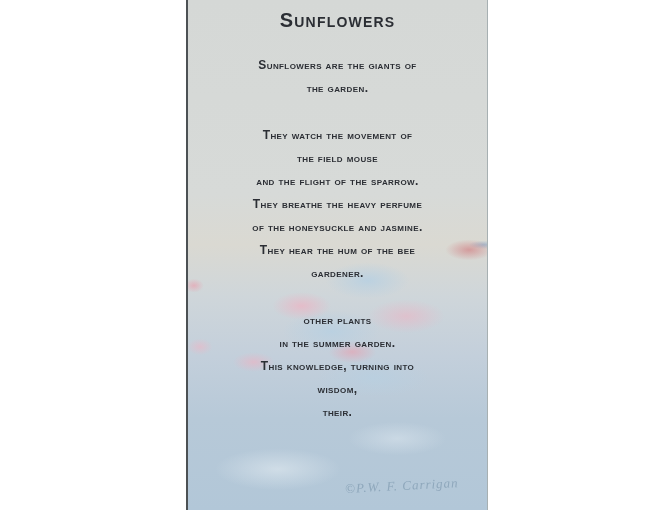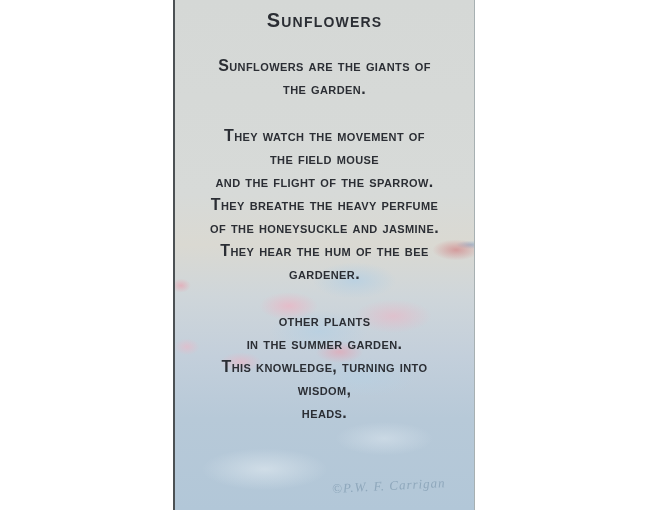--- a/index.html
+++ b/index.html
@@ -15,21 +15,21 @@
   .page {
     position: relative;
     width: 672px;
     height: 510px;
     background: var(--page-bg, #ffffff);
   }
 
   
   .card {
     position: absolute;
-    left: 173px;
+    left: 186px;
     top: 0;
     width: 302px;
     height: 510px;
     border-left: 2px solid #4c5154;
     border-right: 1px solid #a7b0b2;
     overflow: hidden;
     
     background:
       
       radial-gradient(ellipse 34px 15px at 94% 49%, rgba(207,106,112,0.55), rgba(207,106,112,0) 70%),
@@ -78,21 +78,21 @@
     z-index: 2;
     margin-top: 22px;
     text-align: center;
   }
 
   .stanza + .stanza { margin-top: 24px; }
 
   .poem-line {
     font-variant: small-caps;
     font-weight: 700;
-    font-size: 16px;
+    font-size: 12px;
     line-height: 23px;
     letter-spacing: 0.4px;
     color: var(--text-color, #2b2e34);
   }
 
   .signature {
     position: absolute;
     z-index: 2;
     right: 28px;
     top: 478px;
@@ -122,18 +122,18 @@
           <div class="poem-line">They breathe the heavy perfume</div>
           <div class="poem-line">of the honeysuckle and jasmine.</div>
           <div class="poem-line">They hear the hum of the bee</div>
           <div class="poem-line">gardener.</div>
         </div>
         <div class="stanza">
           <div class="poem-line">other plants</div>
           <div class="poem-line">in the summer garden.</div>
           <div class="poem-line">This knowledge, turning into</div>
           <div class="poem-line">wisdom,</div>
-          <div class="poem-line">heads.</div>
+          <div class="poem-line">their.</div>
         </div>
       </div>
     <div class="signature">©P.W. F. Carrigan</div>
   </div>
 </div>
 
 </body></html>

